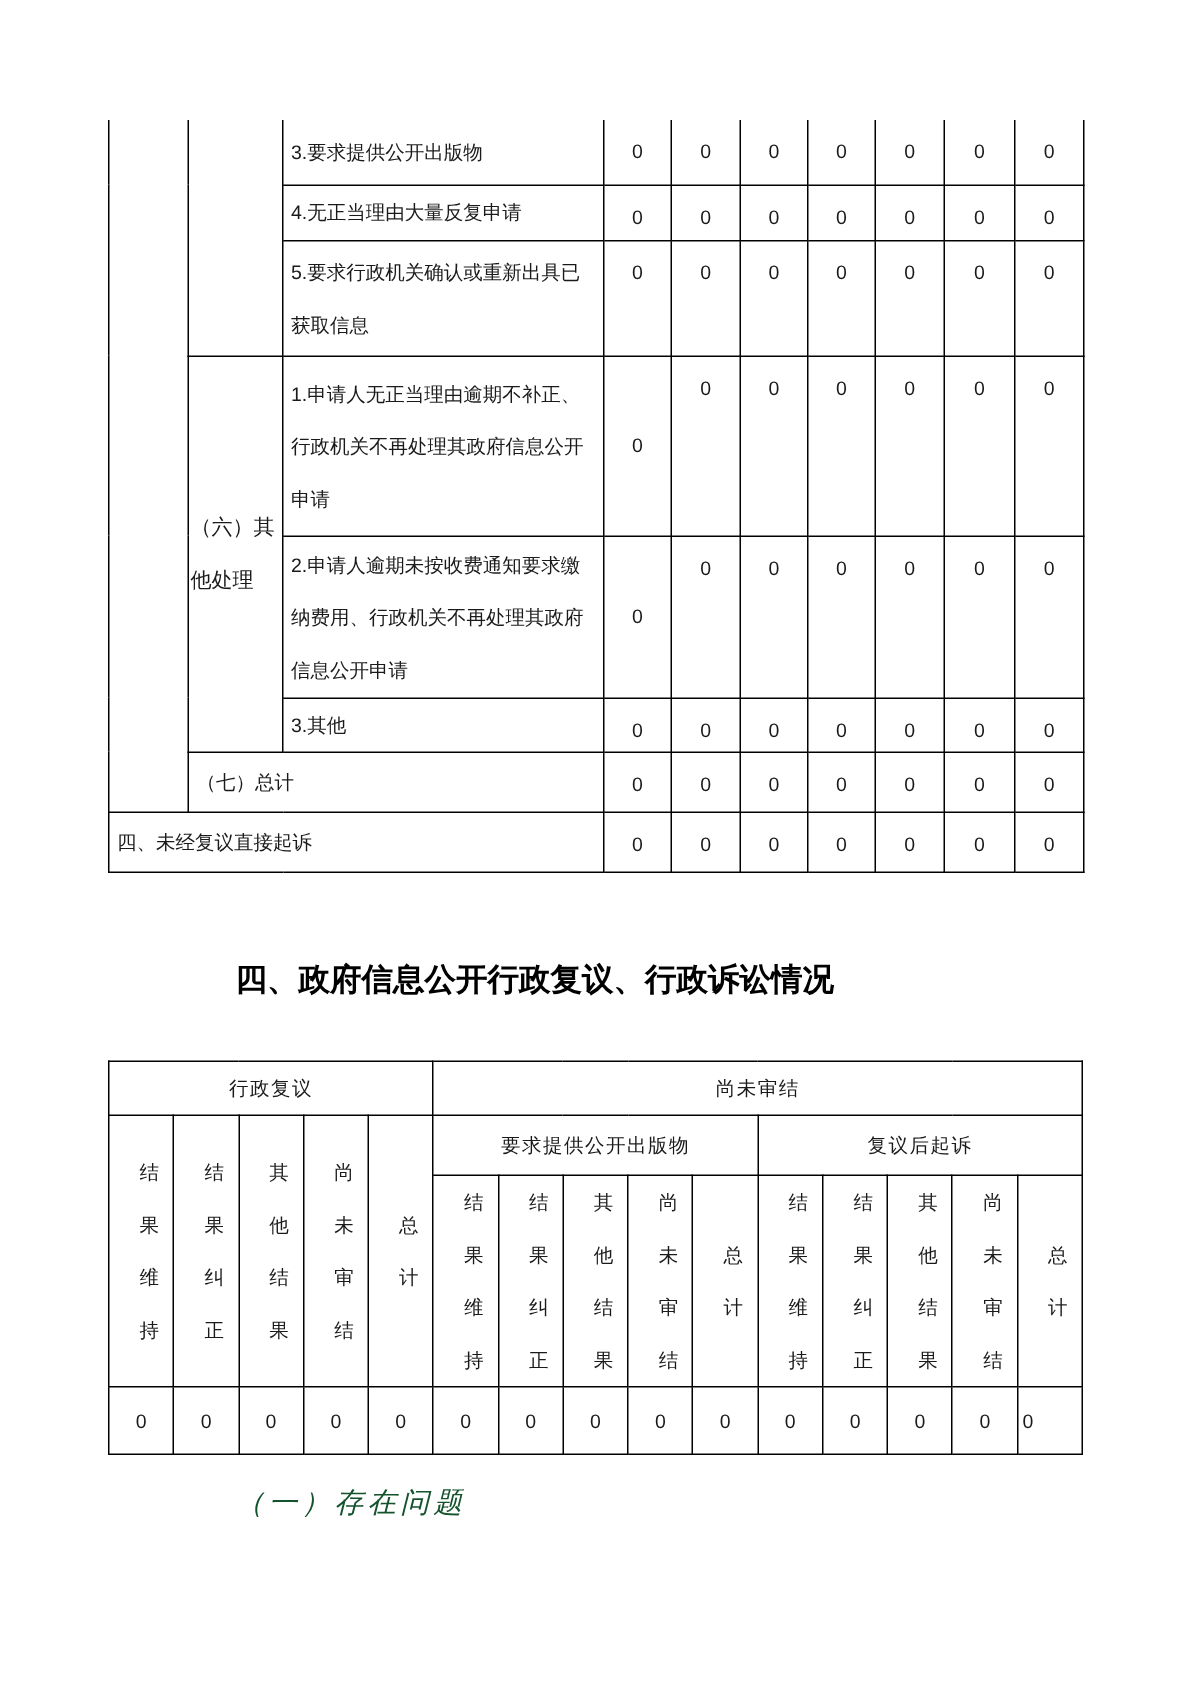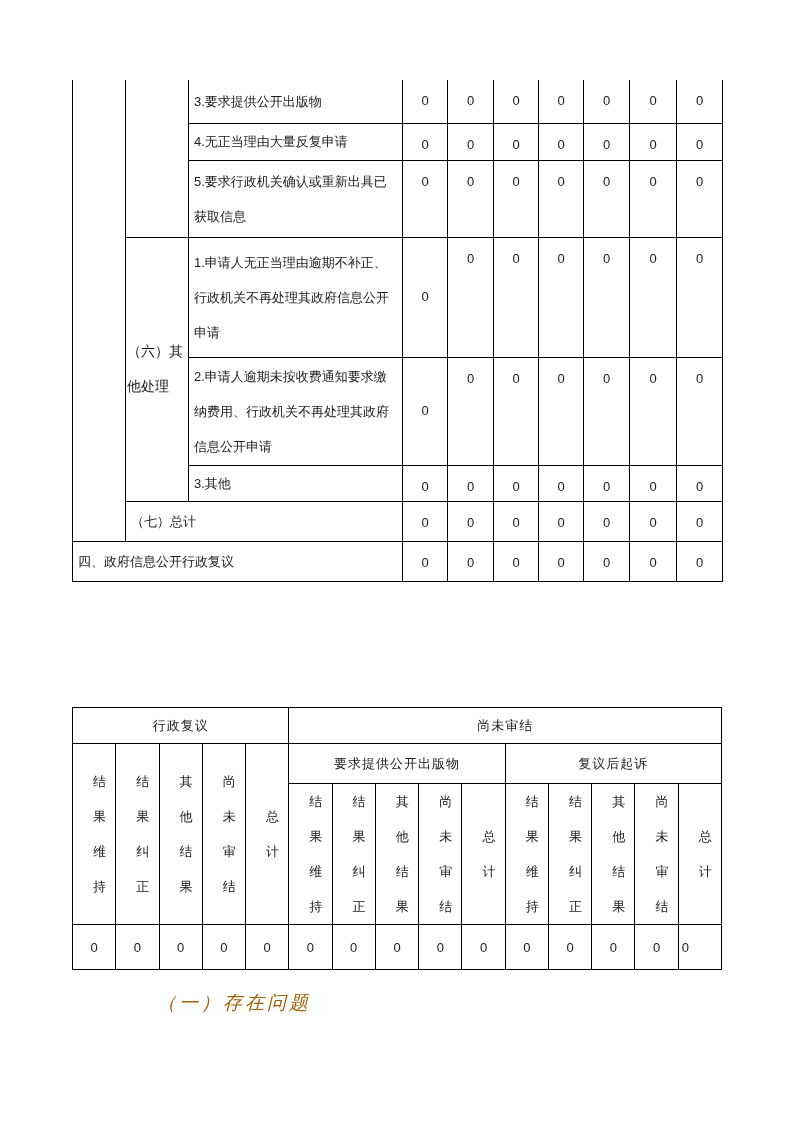--- a/index.html
+++ b/index.html
@@ -52,21 +52,21 @@
   .h-bold {
     position: absolute; font-weight: 700; color: #000;
     font-size: 21px; line-height: 24px; white-space: nowrap;
   }
   .h-sec4 { left: 157px; top: 642px; }
   .h-sec5 { left: 165px; top: 951px; }
   .h-sub {
     position: absolute; left: 157px; top: 990px;
     font-family: "DejaVu Serif", serif; font-style: italic;
     font-size: 19px; line-height: 24px; letter-spacing: 3px;
-    color: #a16207; white-space: nowrap;
+    color: #14532d; white-space: nowrap;
   }
 </style>
 </head>
 <body>
 
 <div class="page">
 
   <table class="t1">
     <colgroup>
       <col style="width:53px">
@@ -148,32 +148,33 @@
       <td class="desc" colspan="2">（七）总计</td>
       <td class="num">0</td>
       <td class="num">0</td>
       <td class="num">0</td>
       <td class="num">0</td>
       <td class="num">0</td>
       <td class="num">0</td>
       <td class="num">0</td>
     </tr>
     <tr style="height:40px">
-      <td class="desc" colspan="3">四、政府信息公开行政复议</td>
+      <td class="desc" colspan="3">四、未经复议直接起诉</td>
       <td class="num">0</td>
       <td class="num">0</td>
       <td class="num">0</td>
       <td class="num">0</td>
       <td class="num">0</td>
       <td class="num">0</td>
       <td class="num">0</td>
     </tr>
   </tbody>
     </table>
 
+  <div class="h-bold h-sec4">四、政府信息公开行政复议、行政诉讼情况</div>
 
   <table class="t2">
     <colgroup>
       <col style="width:6.6667%">
         <col style="width:6.6667%">
         <col style="width:6.6667%">
       <col style="width:6.6667%">
         <col style="width:6.6667%">
         <col style="width:6.6667%">
       <col style="width:6.6667%">

